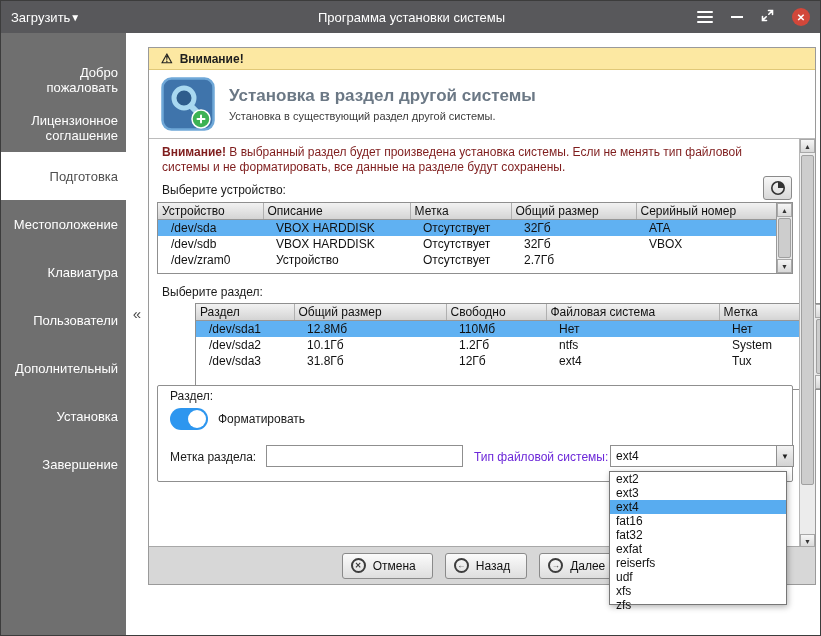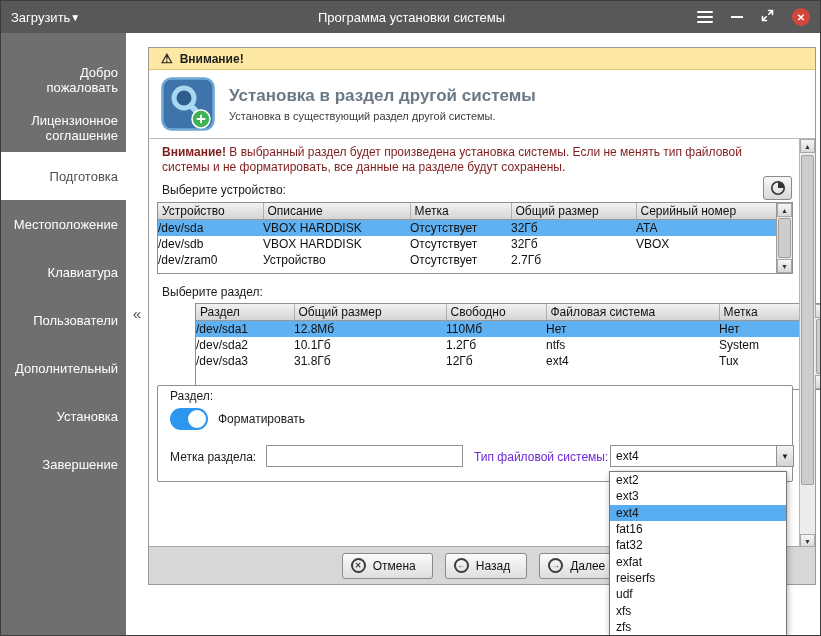--- a/index.html
+++ b/index.html
@@ -38,21 +38,21 @@
   .sec-label { position:absolute; font-size:12px; color:#1a1a1a; }
   .device-label { left:13px; top:44px; }
   .partition-label { left:13px; top:146px; }
   .pie-btn { position:absolute; left:614px; top:37px; width:29px; height:24px; background:linear-gradient(#f7f7f7,#d8d8d8); border:1px solid #8a8a8a; border-radius:3px; display:flex; align-items:center; justify-content:center; }
 
   .tbl { position:absolute; left:8px; width:636px; border:1px solid #8f8f8f; background:#fff; overflow:hidden; }
   .tbl-device { top:63px; height:72px; }
   .tbl-partition { top:164px; height:87px;margin-left:38px; }
   .tbl table { border-collapse:collapse; width:618px; table-layout:fixed; font-size:12px; color:#111; }
   .tbl th { background:linear-gradient(#f2f2f2,#d4d4d4); border-right:1px solid #b0b0b0; border-bottom:1px solid #979797; font-weight:normal; text-align:left; padding:1px 4px; height:15px; white-space:nowrap; overflow:hidden; }
-  .tbl td { padding:1px 0; height:15px; white-space:nowrap; overflow:hidden; }
+  .tbl td { padding:1px 13px; height:15px; white-space:nowrap; overflow:hidden; }
   .tbl tr.selected td { background:#60b1f2; }
   .tbl-sb { position:absolute; top:0; right:0; bottom:0; width:16px; background:#e9e9e9; border-left:1px solid #9a9a9a; }
   .sb-arrow { position:absolute; left:0; right:0; height:14px; background:linear-gradient(#f6f6f6,#d8d8d8); border:1px solid #a8a8a8; display:flex; align-items:center; justify-content:center; font-size:7px; color:#333; }
   .sb-up { top:0; }
   .sb-down { bottom:0; }
   .sb-thumb { position:absolute; left:1px; right:1px; background:#cdcdcd; border:1px solid #a0a0a0; border-radius:2px; }
   .tbl .sb-thumb { top:15px; bottom:15px; }
 
   .gbox { position:absolute; left:8px; top:246px; width:636px; height:97px; border:1px solid #8f8f8f; border-radius:2px; background:#fff; }
   .gbox-title { position:absolute; left:12px; top:3px; font-size:12px; color:#1a1a1a; }
@@ -66,21 +66,21 @@
   .combo-btn { position:absolute; right:0; top:0; bottom:0; width:17px; background:linear-gradient(#f3f3f3,#d3d3d3); border-left:1px solid #8f8f8f; display:flex; align-items:center; justify-content:center; font-size:8px; color:#222; }
 
   .footer { position:absolute; left:0; right:0; bottom:0; height:38px; background:#d7d7d7; border-top:1px solid #a8a8a8; display:flex; align-items:center; justify-content:center; gap:12px; }
   .btn { display:flex; align-items:center; gap:7px; height:26px; padding:0 16px 0 8px; background:linear-gradient(#fbfbfb,#dedede); border:1px solid #8a8a8a; border-radius:3px; font-size:12px; color:#111; }
   .btn-ic { width:15px; height:15px; border:2px solid #3d3d3d; border-radius:50%; display:flex; align-items:center; justify-content:center; font-size:8px; font-weight:bold; color:#3d3d3d; }
 
   .osb { position:absolute; top:91px; right:0; width:16px; height:409px; background:#ececec; border-left:1px solid #b5b5b5; }
   .osb .sb-thumb { top:16px; height:330px; }
 
   
-  .dropdown { position:absolute; left:608px; top:470px; width:178px; height:165px; background:#fff; border:1px solid #777; display:flex; flex-direction:column; z-index:60; box-shadow:1px 2px 6px rgba(0,0,0,.3); }
+  .dropdown { position:absolute; left:608px; top:470px; width:178px; height:134px; background:#fff; border:1px solid #777; display:flex; flex-direction:column; z-index:60; box-shadow:1px 2px 6px rgba(0,0,0,.3); }
   .dd-item { flex:1; display:flex; align-items:center; padding-left:6px; font-size:12px; color:#111; }
   .dd-item.selected { background:#58acf0; }
 </style>
 </head>
 <body>
 
 <div class="window">
 
   <div class="titlebar">
     <div class="tb-load">

